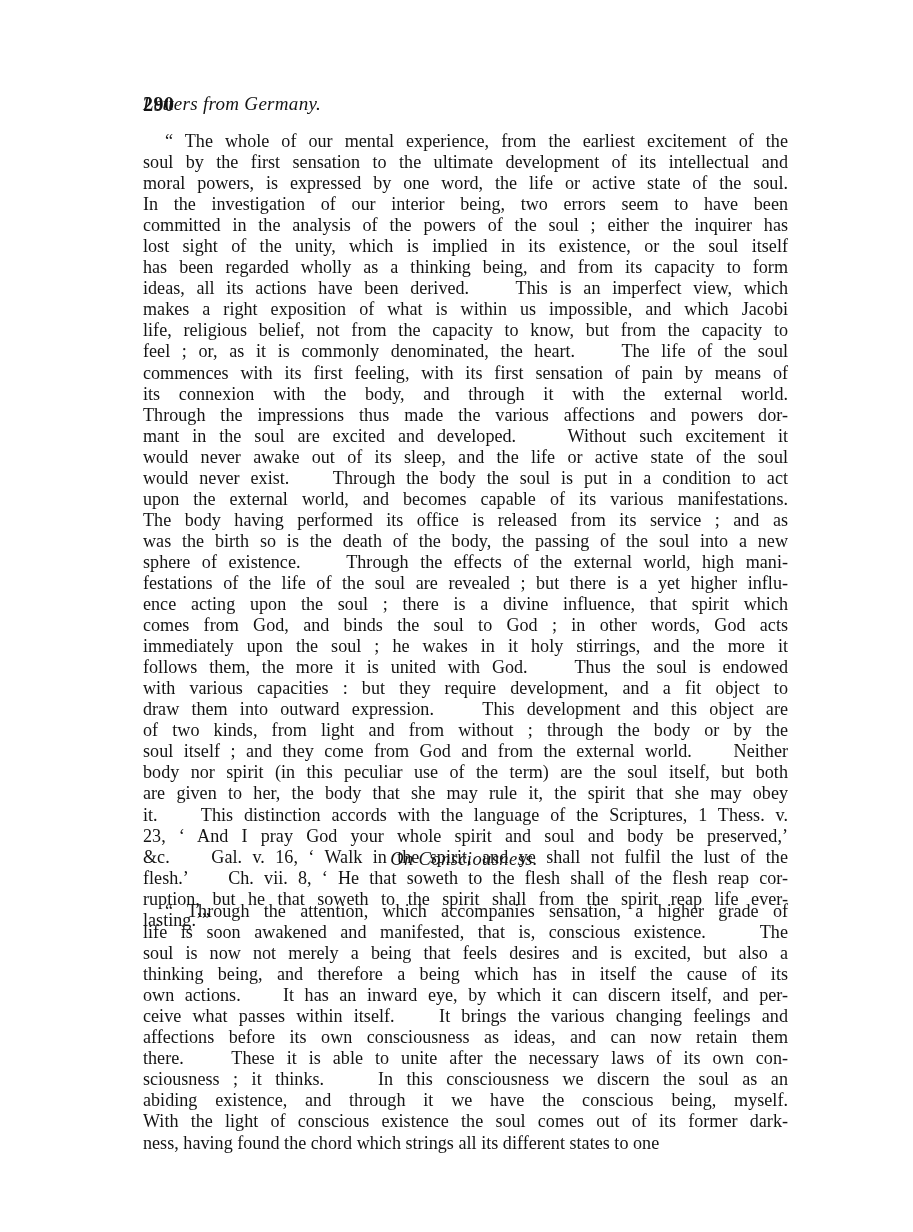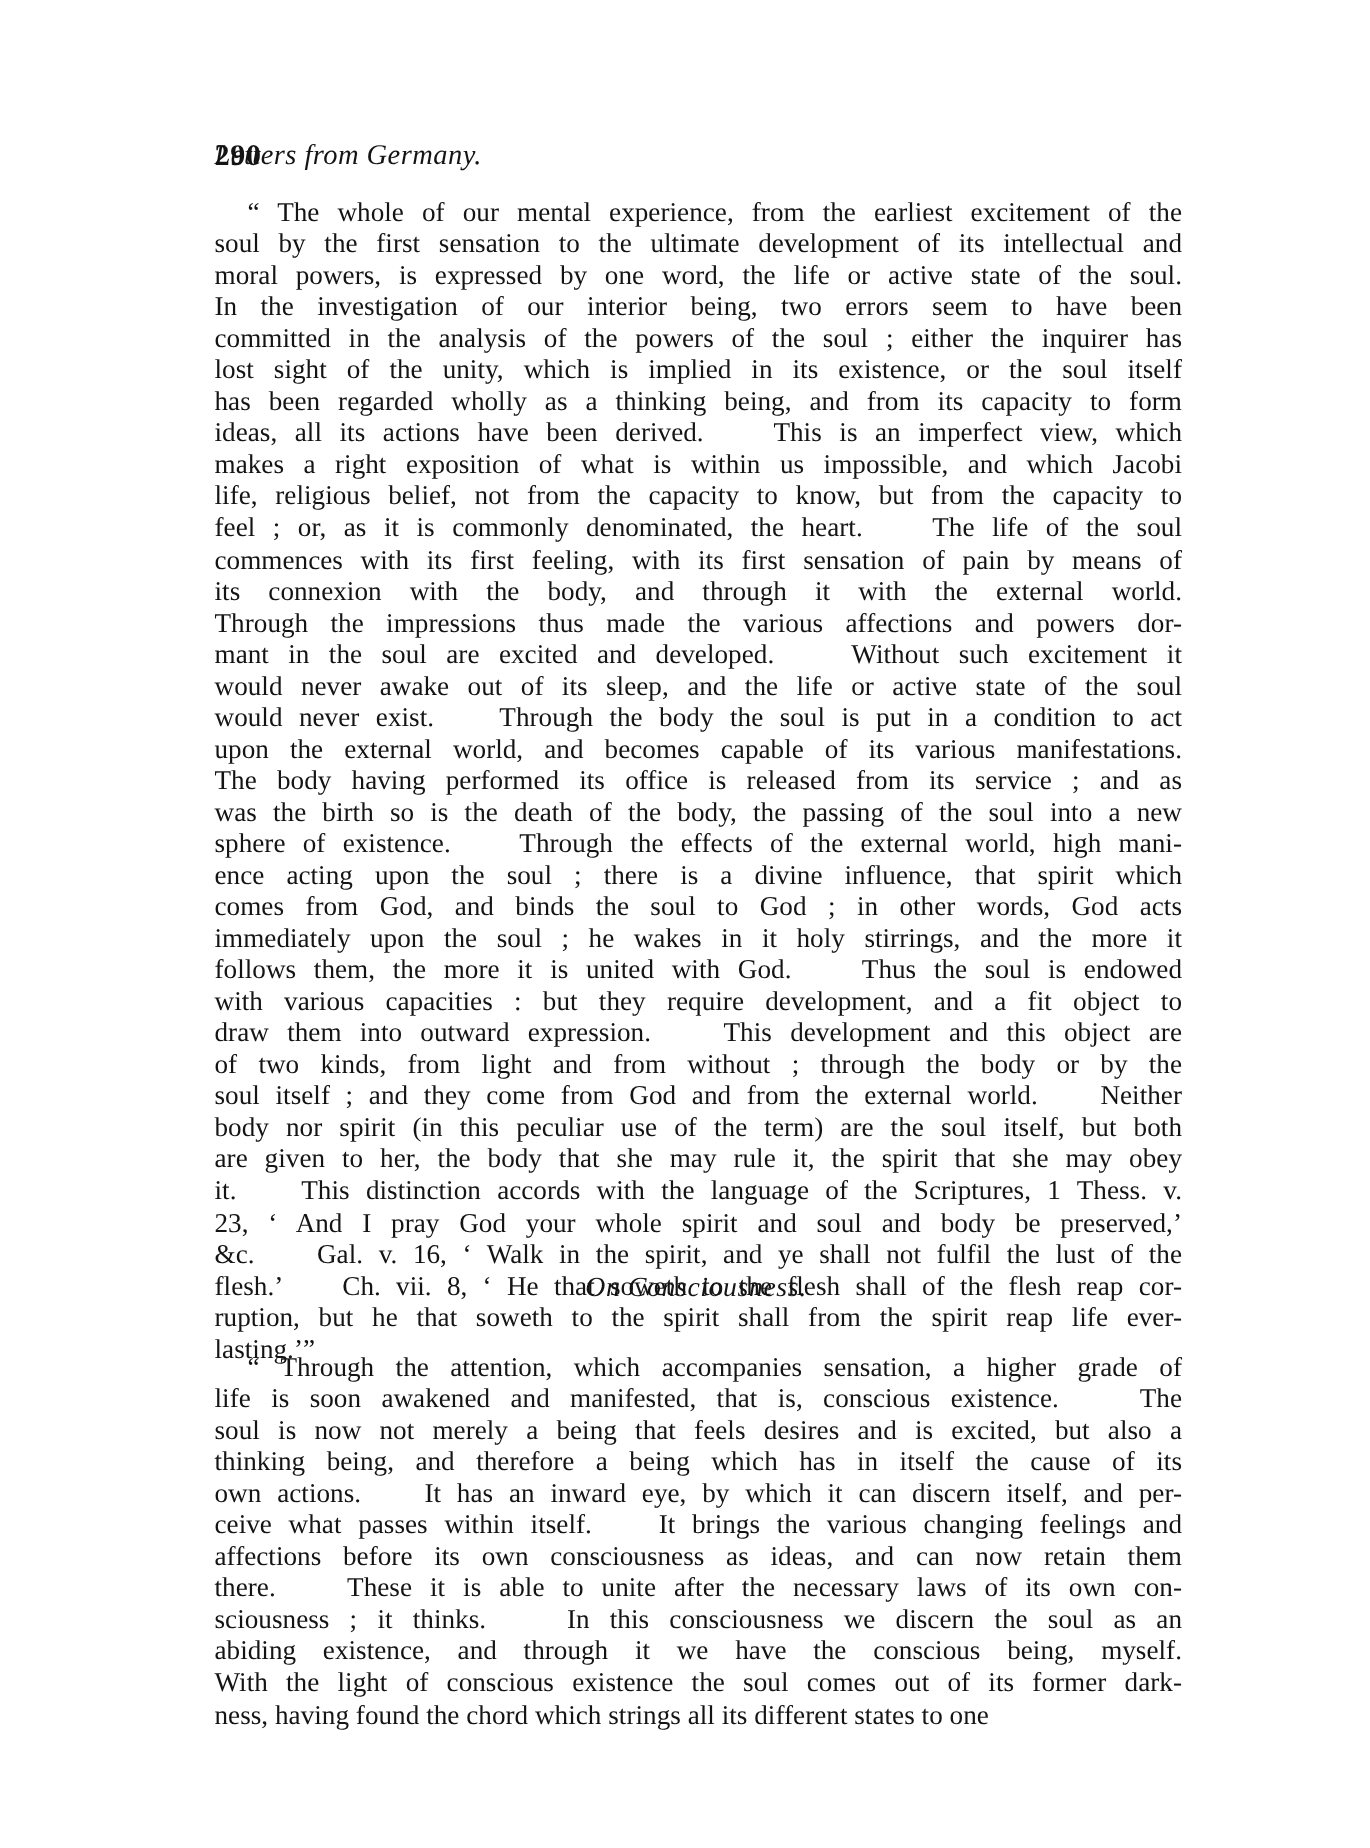--- a/index.html
+++ b/index.html
@@ -135,20 +135,21 @@
         <span class="line j">commences with its first feeling, with its first sensation of pain by means of</span>
         <span class="line j">its connexion with the body, and through it with the external world.</span>
         <span class="line j">Through the impressions thus made the various affections and powers dor-</span>
         <span class="line j">mant in the soul are excited and developed.    Without such excitement it</span>
         <span class="line j">would never awake out of its sleep, and the life or active state of the soul</span>
         <span class="line j">would never exist.    Through the body the soul is put in a condition to act</span>
         <span class="line j">upon the external world, and becomes capable of its various manifestations.</span>
         <span class="line j">The body having performed its office is released from its service ; and as</span>
         <span class="line j">was the birth so is the death of the body, the passing of the soul into a new</span>
         <span class="line j">sphere of existence.    Through the effects of the external world, high mani-</span>
+        <span class="line j">festations of the life of the soul are revealed ; but there is a yet higher influ-</span>
         <span class="line j">ence acting upon the soul ; there is a divine influence, that spirit which</span>
         <span class="line j">comes from God, and binds the soul to God ; in other words, God acts</span>
         <span class="line j">immediately upon the soul ; he wakes in it holy stirrings, and the more it</span>
         <span class="line j">follows them, the more it is united with God.    Thus the soul is endowed</span>
         <span class="line j">with various capacities : but they require development, and a fit object to</span>
         <span class="line j">draw them into outward expression.    This development and this object are</span>
         <span class="line j">of two kinds, from light and from without ; through the body or by the</span>
         <span class="line j">soul itself ; and they come from God and from the external world.    Neither</span>
         <span class="line j">body nor spirit (in this peculiar use of the term) are the soul itself, but both</span>
         <span class="line j">are given to her, the body that she may rule it, the spirit that she may obey</span>

